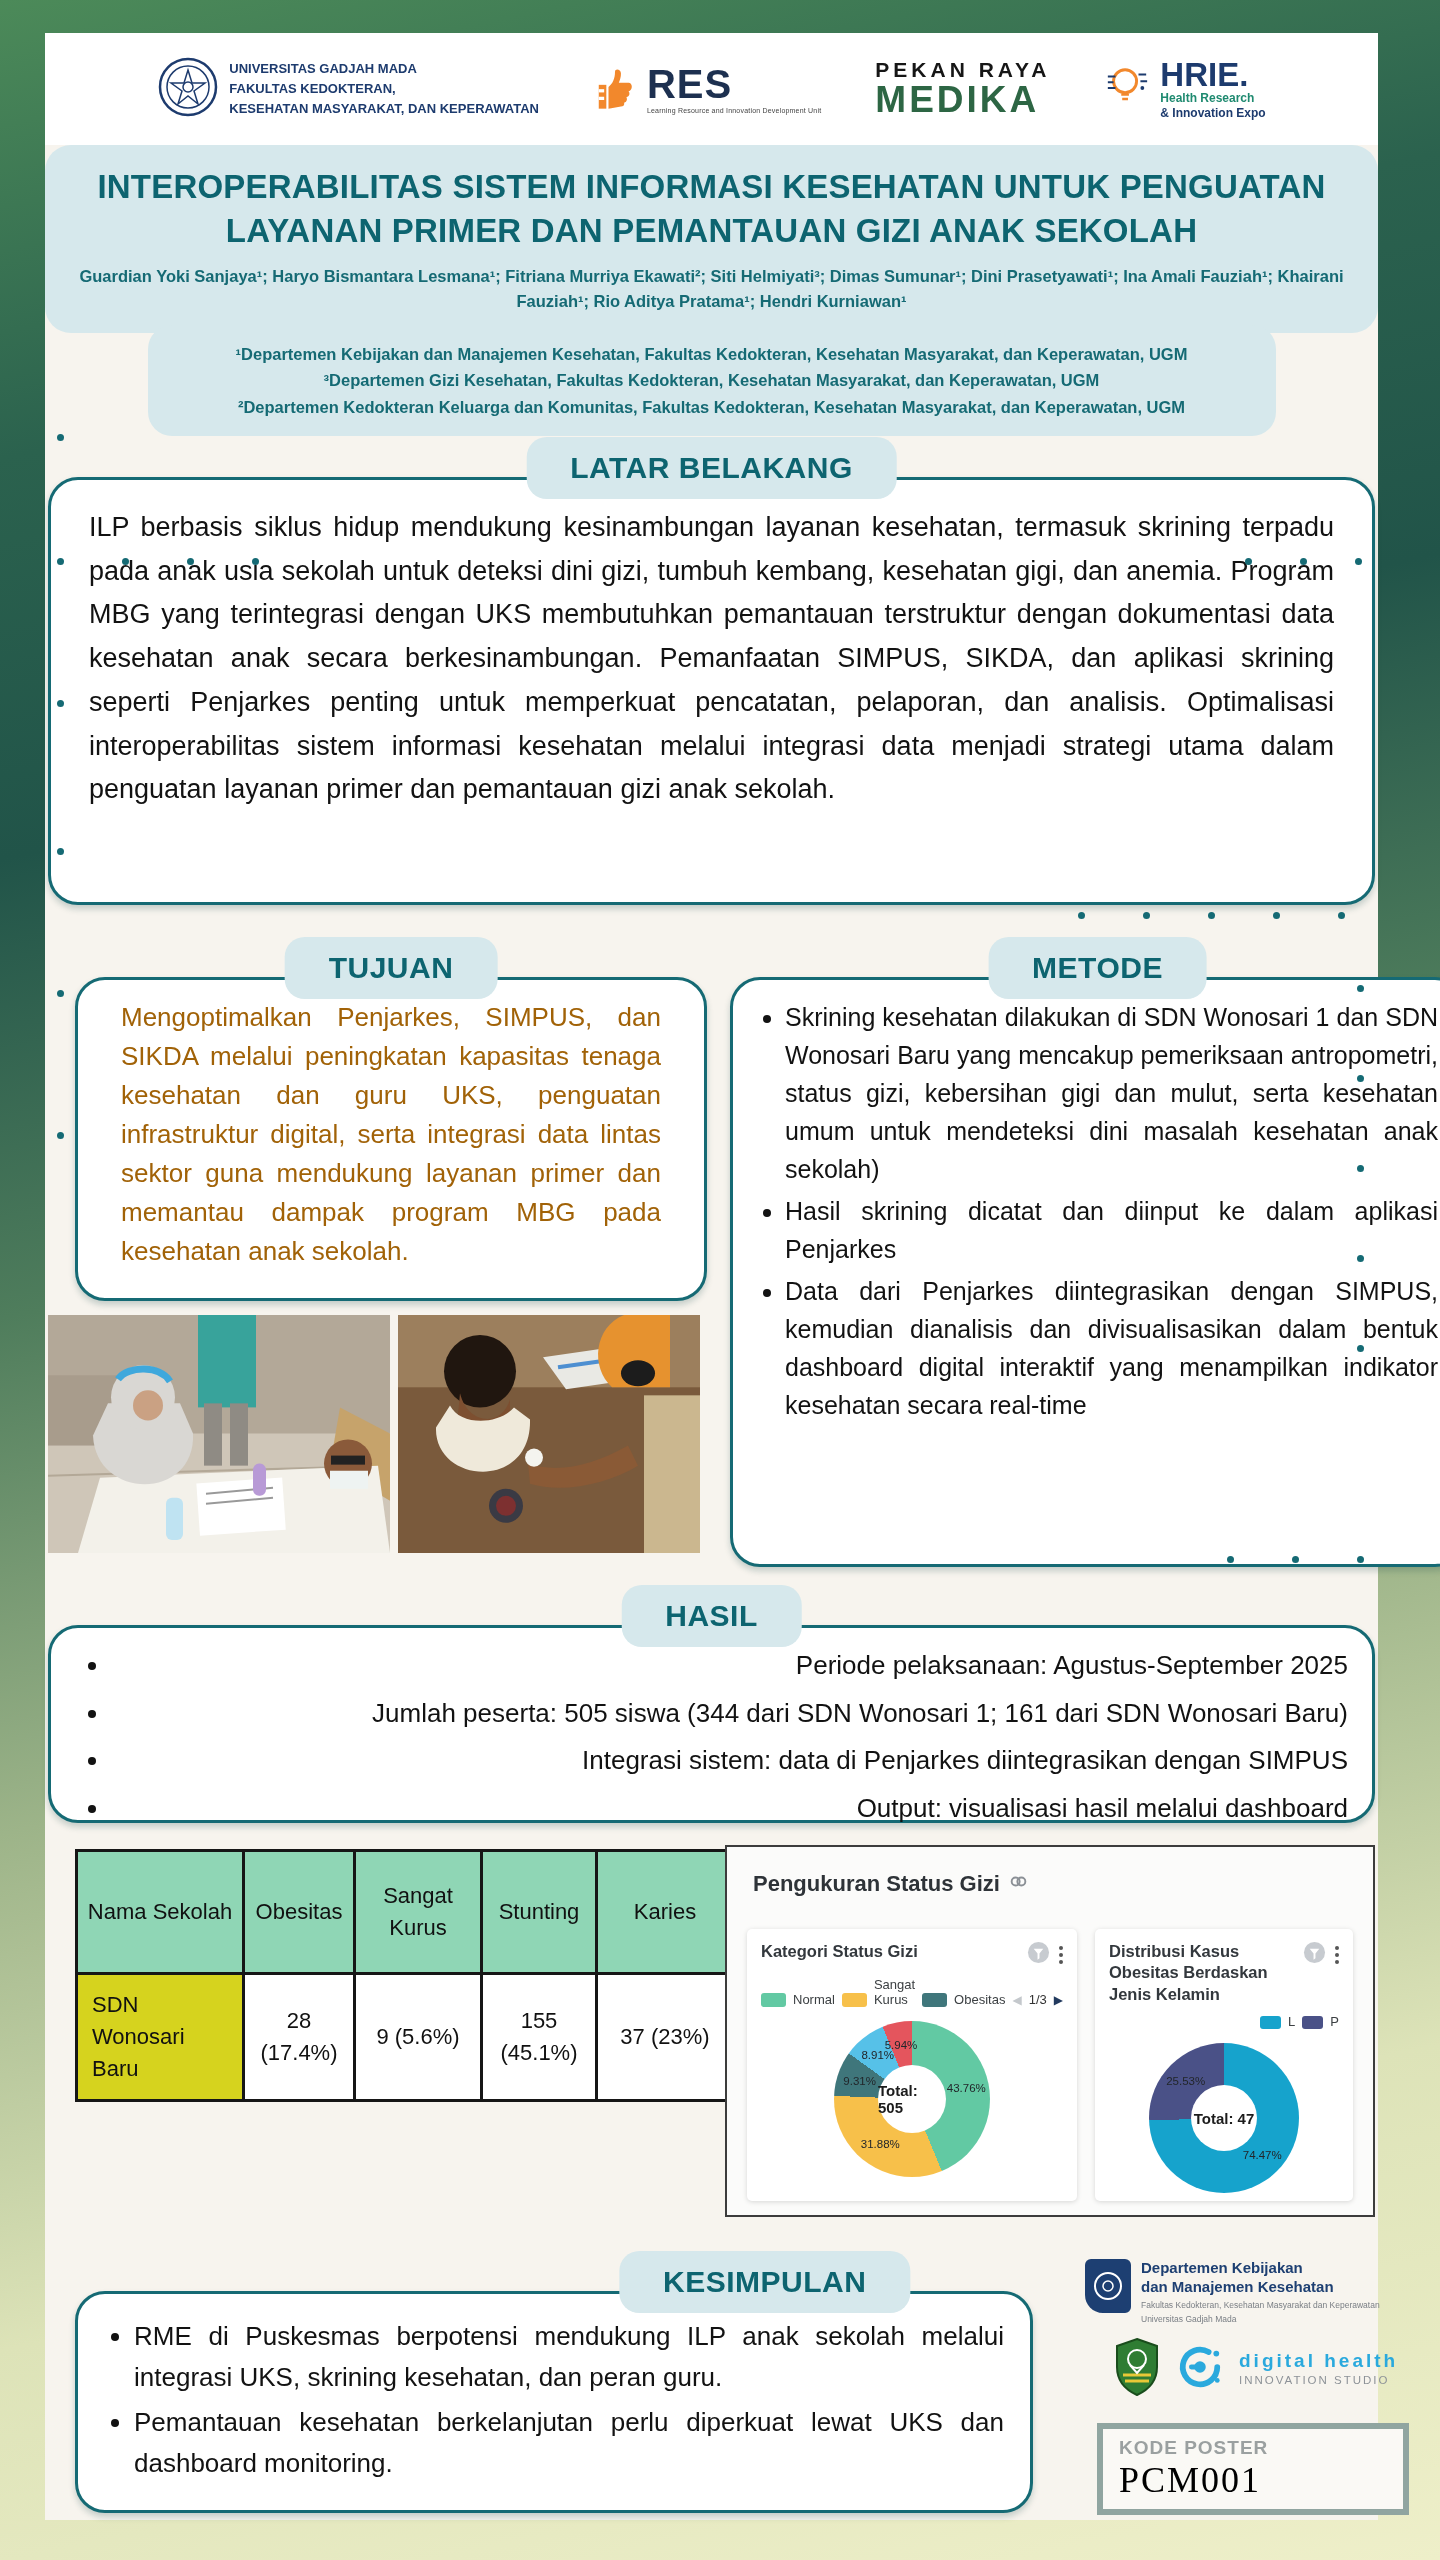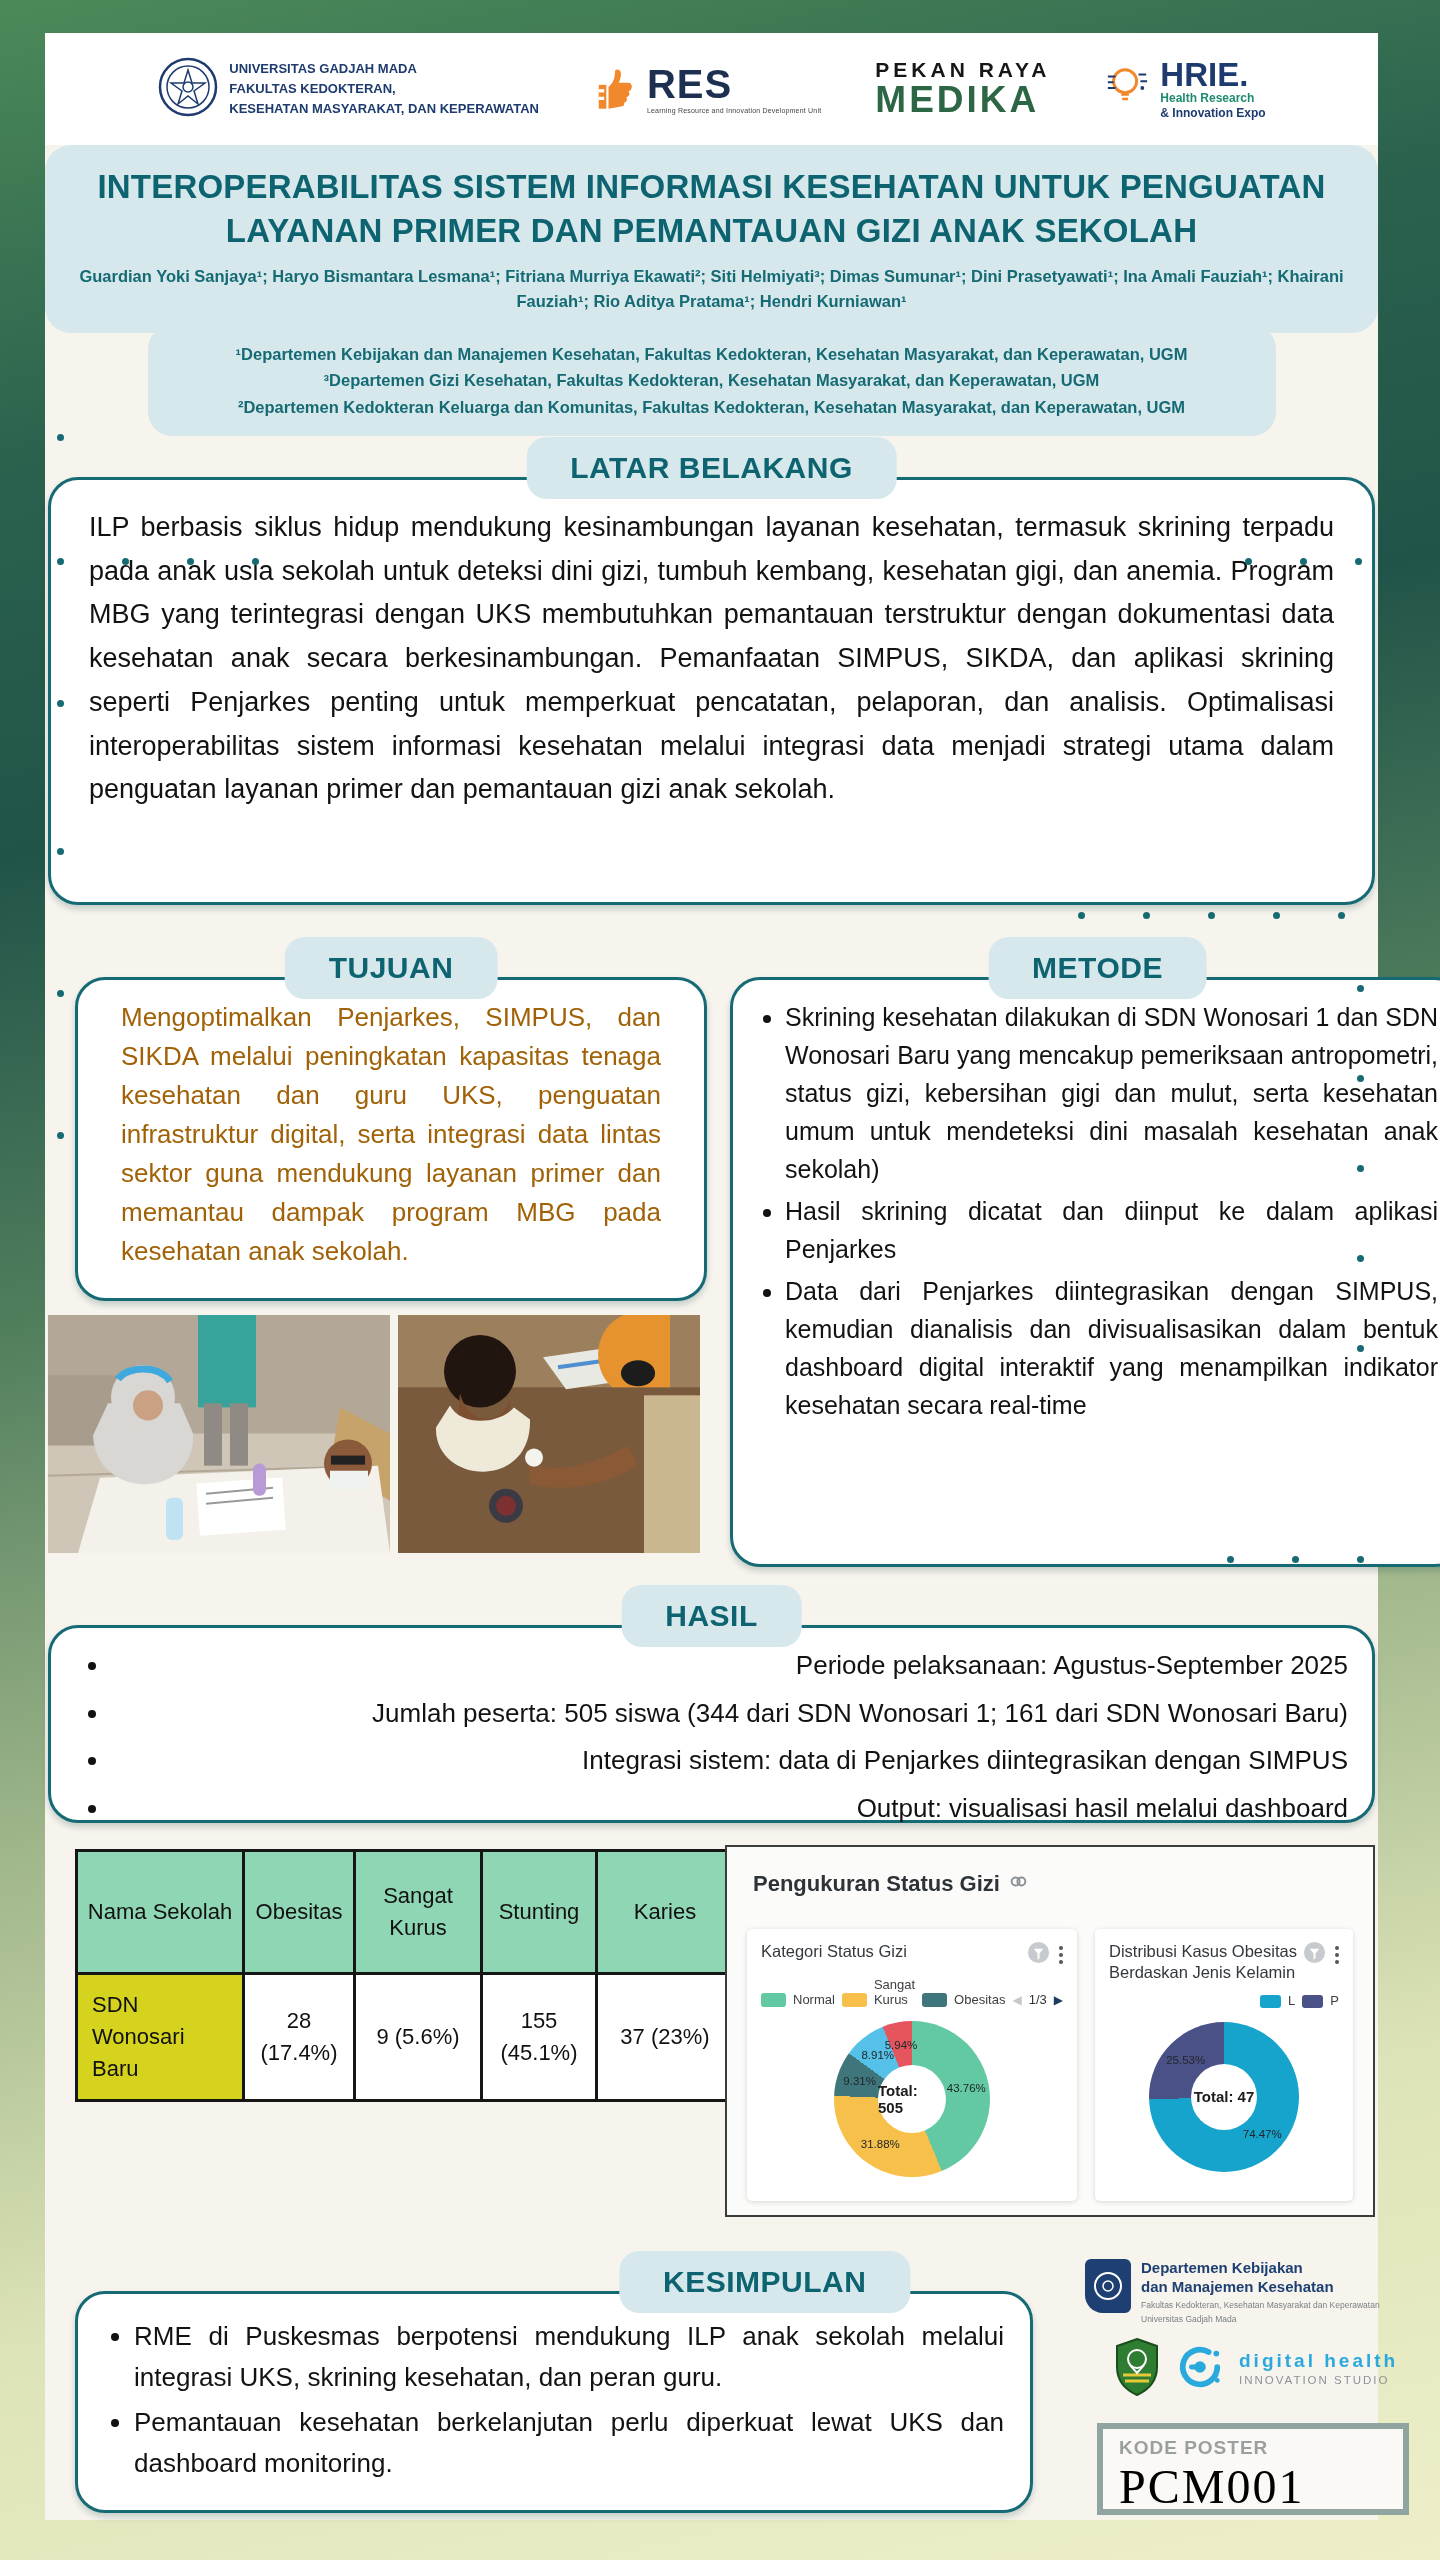--- a/index.html
+++ b/index.html
@@ -53,21 +53,21 @@
   
   .dashboard{position:absolute;left:680px;top:1812px;width:650px;height:372px;
     background:#fbfbfa;border:2.5px solid #3c3c3c;box-sizing:border-box;}
   .dash-title{display:flex;align-items:center;gap:9px;margin:24px 0 0 26px;
     font-size:22px;font-weight:bold;color:#2e3338;}
   .cards{position:absolute;left:20px;right:20px;top:82px;bottom:14px;display:flex;gap:18px;}
   .card{background:#fff;border-radius:5px;box-shadow:0 1px 5px rgba(0,0,0,.15);
     padding:12px 14px;position:relative;box-sizing:border-box;}
   .card1{flex:1.07;} .card2{flex:1;}
   .card-head{display:flex;justify-content:space-between;align-items:flex-start;}
-  .card-title{font-size:16.5px;font-weight:normal;color:#33383d;line-height:1.3;}
+  .card-title{font-size:16.5px;font-weight:bold;color:#33383d;line-height:1.3;}
   .card-icons{display:flex;gap:9px;align-items:center;flex:none;margin-left:6px;}
   .kebab{display:flex;flex-direction:column;gap:3px;}
   .kebab i{width:4px;height:4px;border-radius:50%;background:#555;}
   .legend{display:flex;align-items:flex-end;gap:7px;margin-top:9px;font-size:13px;color:#3c4043;}
   .sw{width:25px;height:14px;border-radius:3px;flex:none;}
   .sw2{width:21px;height:13px;border-radius:3px;flex:none;}
   .pg-left{color:#c4c8cc;font-size:12px;} .pg-right{color:#223a5e;font-size:12px;}
   .pg-text{font-size:13px;color:#333;}
   .legend-right{justify-content:flex-end;}
   .donut-wrap{position:relative;margin:14px auto 0;}
@@ -79,21 +79,21 @@
   .footer-logos{position:absolute;left:1040px;top:2226px;width:330px;}
   .dept-row{display:flex;gap:10px;align-items:flex-start;}
   .dept-l1{font-size:15px;font-weight:bold;color:#1d3f72;line-height:1.25;}
   .dept-small{font-size:8.5px;color:#7a7f85;line-height:1.45;margin-top:2px;}
   .logo-row2{display:flex;gap:16px;align-items:center;margin-top:12px;margin-left:28px;}
   .dh-l1{font-size:19px;color:#2aa9dd;letter-spacing:3px;line-height:1.2;font-weight:bold;}
   .dh-l2{font-size:11.5px;color:#8d9298;letter-spacing:2px;line-height:1.3;}
   .kode-box{position:absolute;left:1052px;top:2390px;width:312px;height:92px;background:#faf9f5;
     border:6px solid #90a5a0;box-sizing:border-box;padding:8px 16px;}
   .kode-label{font-size:19px;font-weight:bold;color:#9aa0a0;letter-spacing:1px;}
-  .kode-value{font-family:"Liberation Serif",serif;font-size:48px;color:#000;letter-spacing:2px;margin-top:0px;}
+  .kode-value{font-family:"Liberation Serif",serif;font-size:36px;color:#000;letter-spacing:2px;margin-top:0px;}
   .dot{position:absolute;width:7px;height:7px;border-radius:50%;background:#156a74;}
 </style>
 </head>
 <body>
 
 <div class="poster" id="poster">
   <div class="panel">
 
     <div class="header-band">
       <div class="logo">

